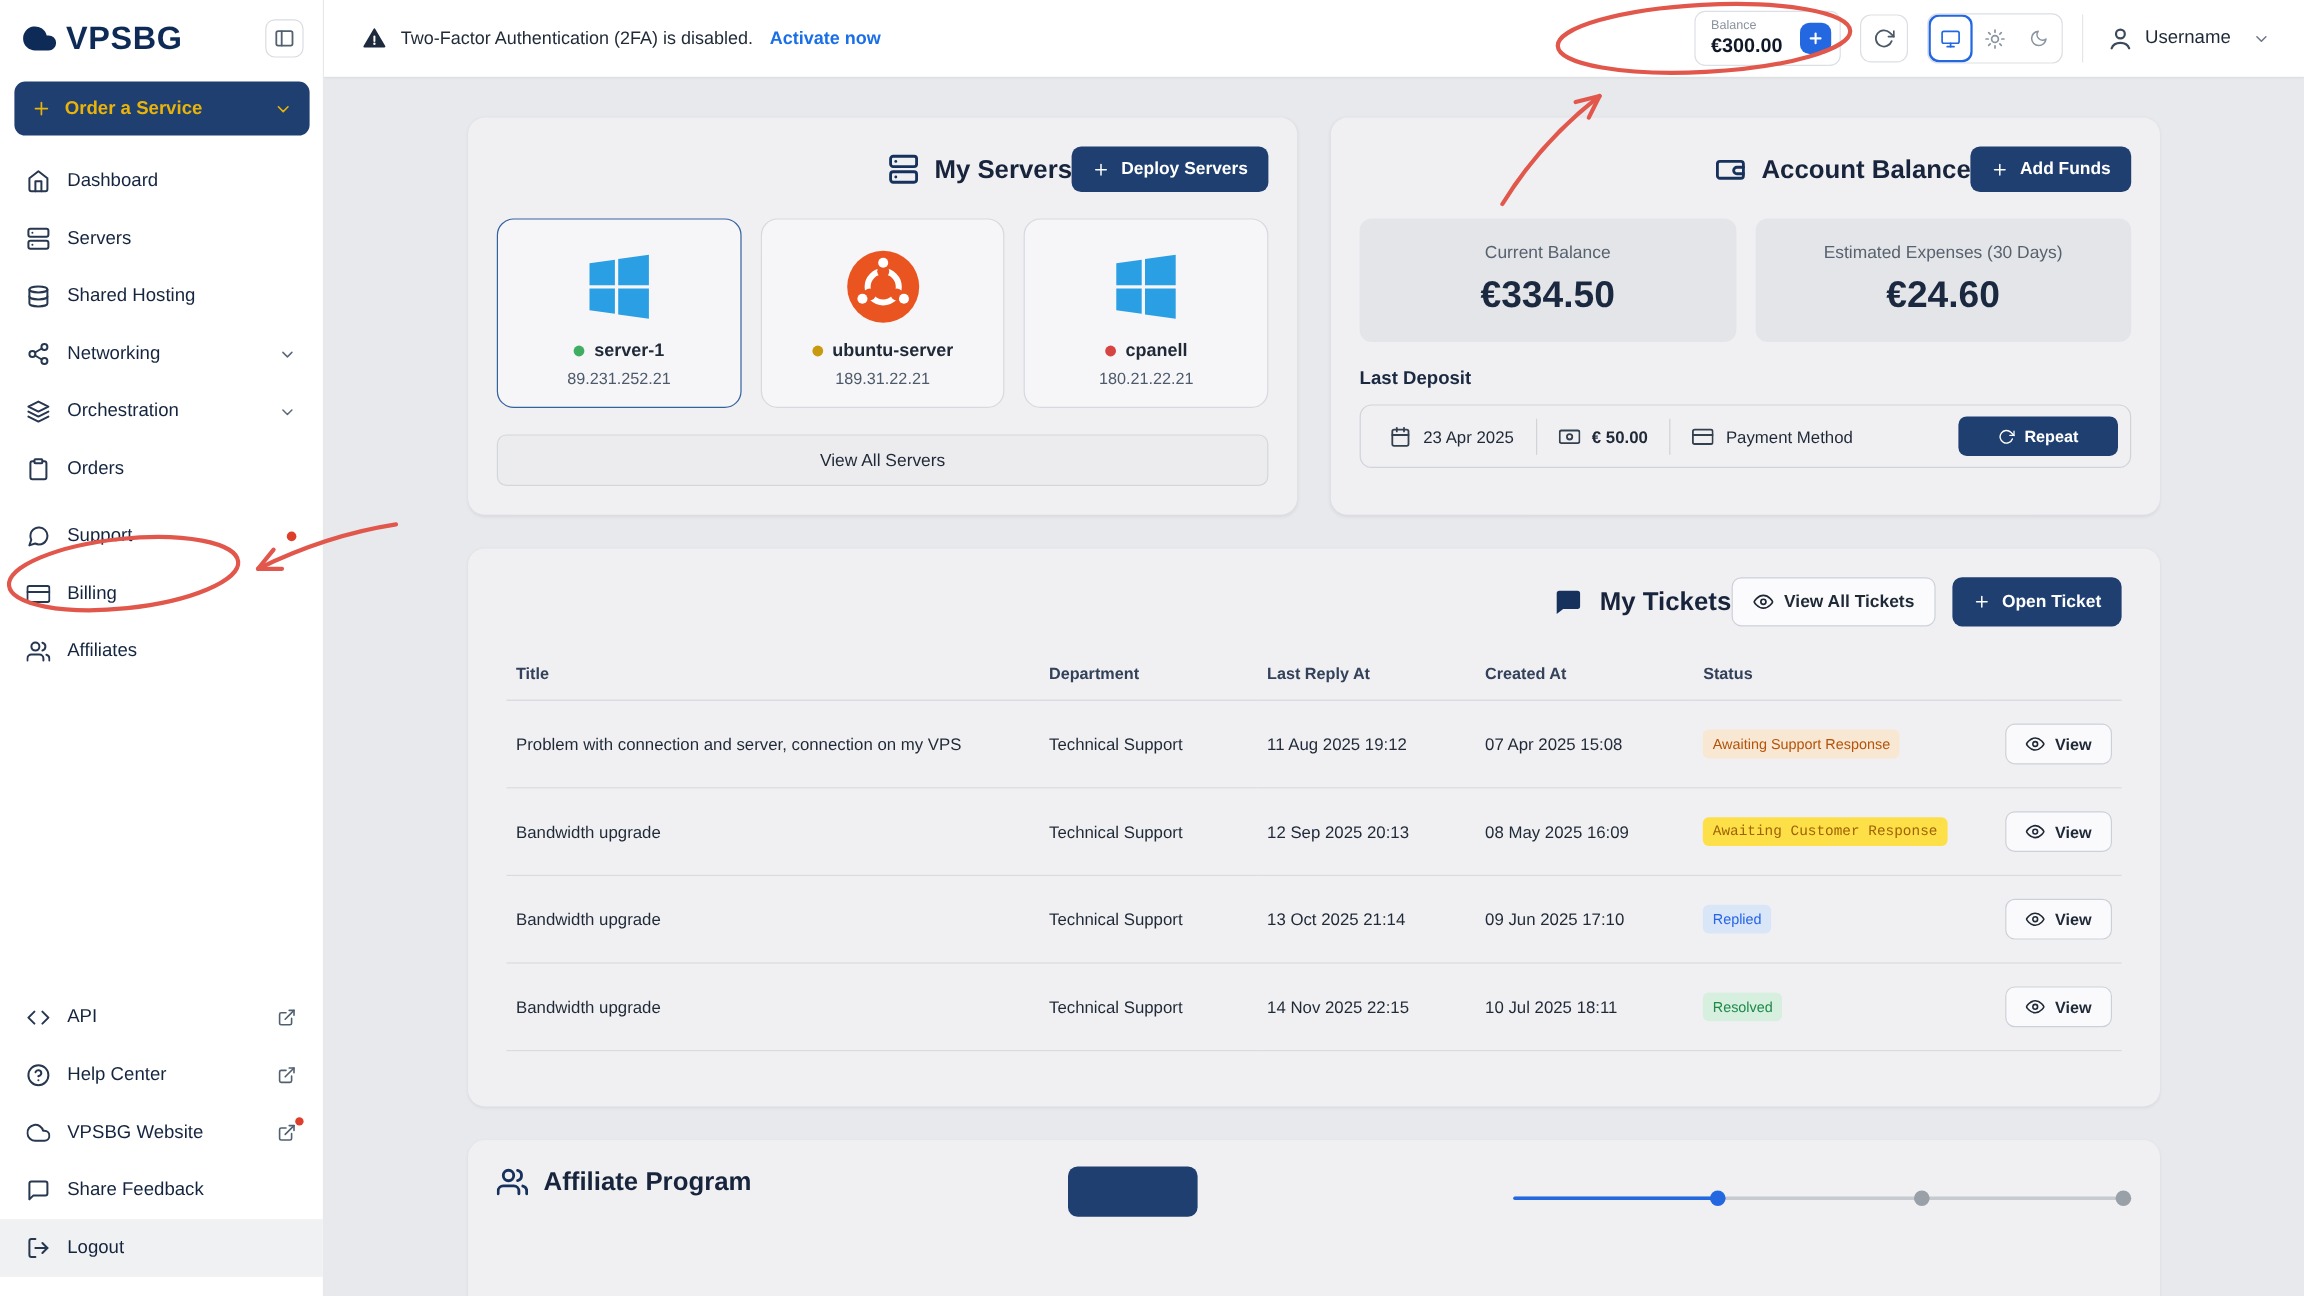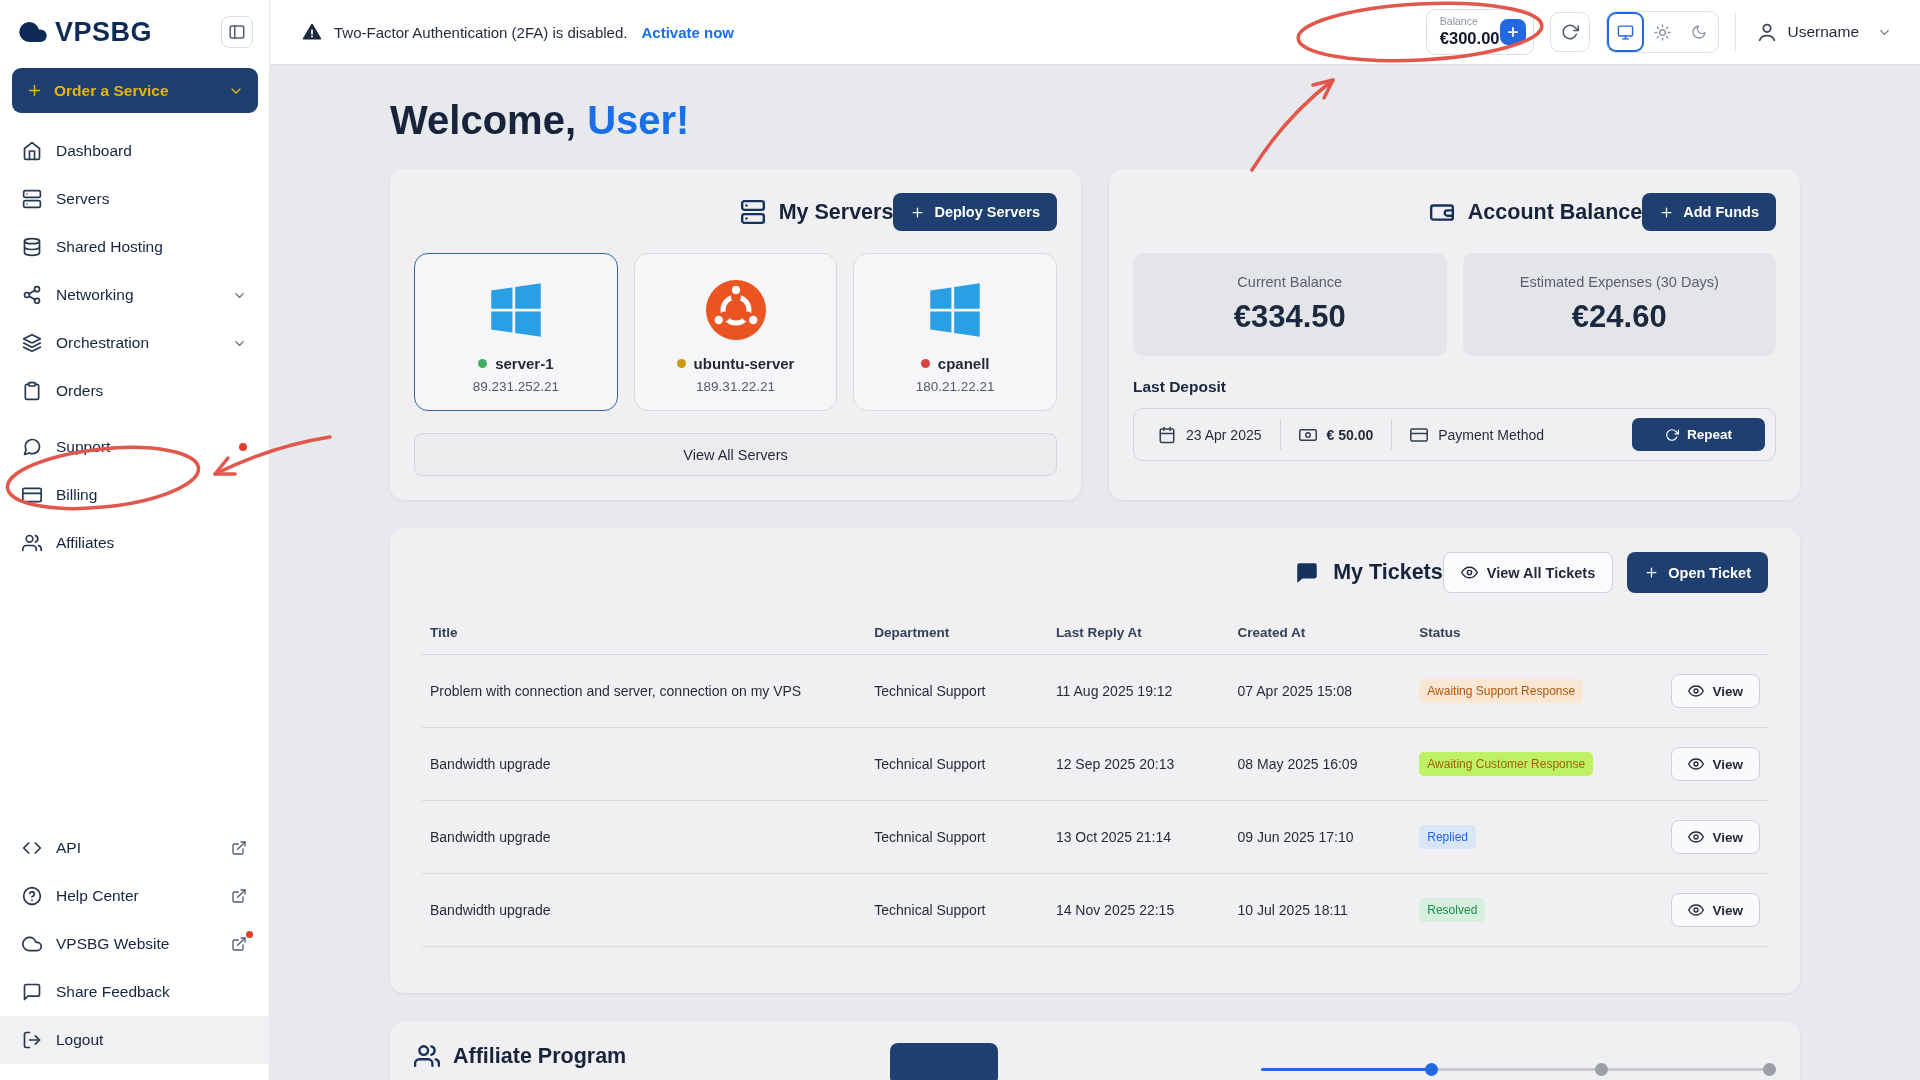--- a/index.html
+++ b/index.html
@@ -32,21 +32,21 @@
   .nav-item .ext { margin-left:auto; color:#516070; position:relative; }
   .nav-item .ext .mini-dot { position:absolute; top:-5px; right:-6px; width:7px; height:7px; border-radius:50%; background:#de3f2b; }
   .nav-item.logout-row { background:#f0f1f3; }
 
   
   .right-col { flex:1; display:flex; flex-direction:column; }
   .topbar { height:64px; background:#fff; display:flex; align-items:center; padding:0 28px 0 32px; box-shadow:0 1px 2px rgba(15,23,42,.06); position:relative; z-index:1; }
   .alert { display:flex; align-items:center; gap:12px; font-size:15px; color:#1f2937; }
   .alert-link { color:#1a6fe8; font-weight:bold; cursor:pointer; margin-left:2px; }
   .topbar-right { margin-left:auto; display:flex; align-items:center; gap:16px; }
-  .balance-pill { display:flex; align-items:center; border:1px solid #dcdfe4; border-radius:9px; padding:5px 7px 5px 13px; cursor:pointer; background:#fff;justify-content:space-between; }
+  .balance-pill { display:flex; align-items:center; gap:14px; border:1px solid #dcdfe4; border-radius:9px; padding:5px 7px 5px 13px; cursor:pointer; background:#fff;justify-content:space-between; }
   .balance-texts { display:flex; flex-direction:column; line-height:1.25; }
   .balance-label { font-size:10.5px; color:#8b94a1; }
   .balance-value { font-size:16.5px; font-weight:bold; color:#101828; }
   .balance-add { width:26px; height:26px; border-radius:8px; background:#2368e0; color:#fff; border:none; display:flex; align-items:center; justify-content:center; cursor:pointer; }
   .icon-btn { width:40px; height:40px; border:1px solid #dcdfe4; border-radius:9px; background:#fff; display:flex; align-items:center; justify-content:center; color:#4b5866; cursor:pointer; }
   .theme-group { display:flex; border:1px solid #dcdfe4; border-radius:9px; background:#fff; }
   .theme-cell { width:37px; height:40px; display:flex; align-items:center; justify-content:center; color:#8b94a1; cursor:pointer; }
   .theme-cell.active { color:#2368e0; box-shadow:inset 0 0 0 2px #2368e0; border-radius:9px; }
   .user-menu { display:flex; align-items:center; gap:10px; border-left:1px solid #e3e5e9; padding-left:20px; height:40px; font-size:15.5px; color:#1f2937; cursor:pointer; }
   .user-menu .uicon { color:#3c4a5a; }
@@ -92,21 +92,21 @@
   .btn-repeat { margin-left:auto; display:inline-flex; align-items:center; gap:8px; background:#1e3f70; color:#fff; border:none; border-radius:7px; padding:9px 33px; font-size:13.5px; font-weight:600; font-family:inherit; cursor:pointer; }
 
   .tickets-card { margin-top:28px; padding:24px 32px 0; }
   .hdr-actions { display:flex; gap:14px; }
   .tickets-table { width:100%; border-collapse:collapse; table-layout:fixed; margin-top:18px; }
   .tickets-table th { text-align:left; font-size:13.5px; font-weight:bold; color:#33415a; padding:14px 8px; border-bottom:1px solid #d6d8dd; }
   .tickets-table td { font-size:14px; color:#1f2937; padding:19px 8px; border-bottom:1px solid #d9dbdf; vertical-align:middle; }
   .col-title { width:33%; } .col-dept { width:13.5%; } .col-last { width:13.5%; } .col-created { width:13.5%; } .col-status { width:18%; } .col-action { width:8.5%; }
   .badge { display:inline-block; padding:5px 8px; border-radius:5px; font-size:12px; font-weight:500; white-space:nowrap; }
   .badge.orange { background:#f8e7d2; color:#b45309; }
-  .badge.yellow { background:#bef264; color:#a16207; }
+  .badge.yellow { background:#fde047; color:#a16207;font-family:Liberation Mono, monospace; }
   .badge.blue   { background:#d8e6f8; color:#2563eb; }
   .badge.green  { background:#d7efdf; color:#1d8a4a; }
   .cell-action { text-align:right; }
   .btn-view { display:inline-flex; align-items:center; gap:8px; background:#fafafc; color:#1f2937; border:1px solid #ccd1d8; border-radius:8px; padding:8px 16px; font-size:13.5px; font-weight:600; font-family:inherit; cursor:pointer; }
   .table-spacer { height:46px; }
 
   .affiliate-card { margin-top:28px; height:160px; display:flex; align-items:flex-start; justify-content:space-between; padding-top:22px; }
   .aff-btn { min-width:108px; height:42px; }
   .slider { width:515px; position:relative; height:42px; margin-top:6px; }
   .slider .track { position:absolute; top:19px; left:0; right:0; height:3px; background:#c7cacf; border-radius:2px; }
@@ -416,24 +416,20 @@
           <span class="chev">
               <svg class="i" width="15" height="15" viewBox="0 0 24 24">
                 <polyline points="6 9 12 15 18 9"></polyline>
               </svg>
             </span>
         </div>
       </div>
     </header>
 
     <main class="content">
-      <h1 class="welcome">
-        <span>Welcome,</span>
-        <span class="uname">User!</span>
-      </h1>
 
       <div class="cards-row">
 
         <section class="card half">
           <div class="card-header">
             <div class="card-title">
               <span class="ticon">
                   <svg class="i" width="26" height="26" viewBox="0 0 24 24" style="stroke-width:2.2">
                     <rect x="2" y="2" width="20" height="8" rx="2"></rect>
                     <rect x="2" y="14" width="20" height="8" rx="2"></rect>

